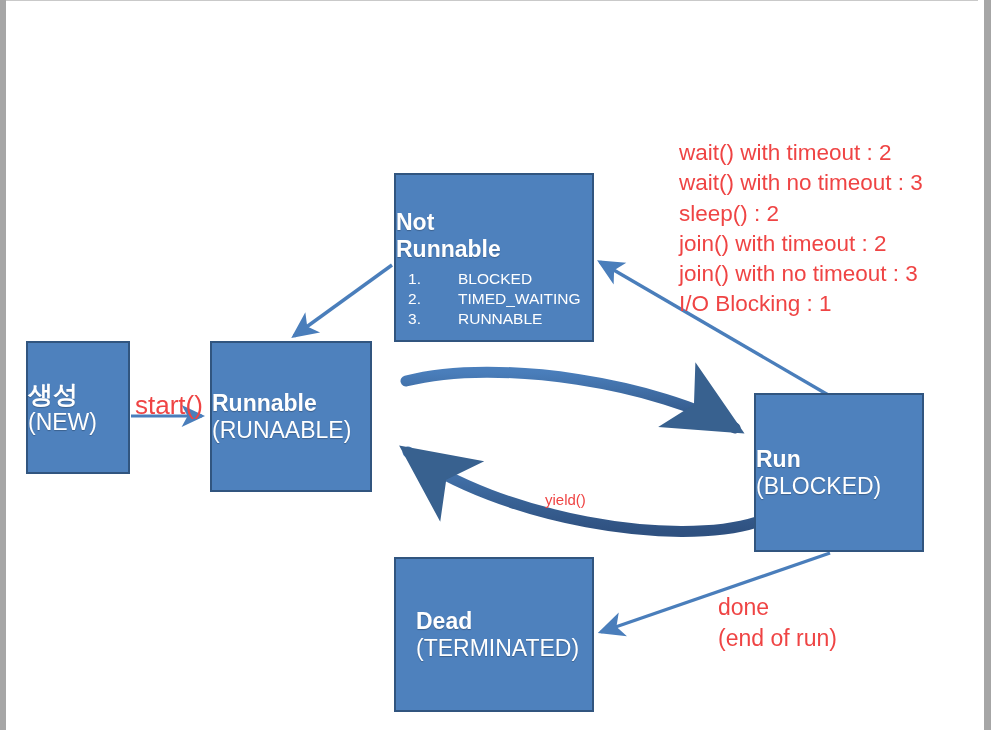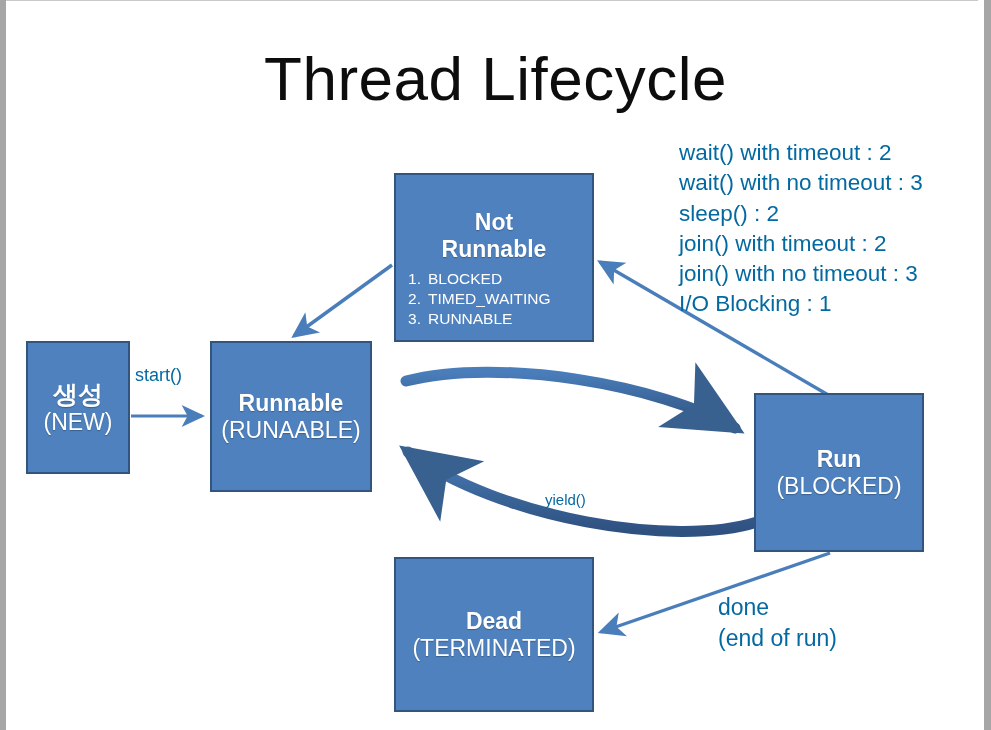--- a/index.html
+++ b/index.html
@@ -33,85 +33,84 @@
   }
 
   
   .box{
     position:absolute;
     background:#4e81bd;
     border:2px solid #31557f;
     box-sizing:border-box;
     display:flex;
     flex-direction:column;
-    align-items:center;
+    align-items:flex-start;
     justify-content:center;
     color:#ffffff;
     text-shadow:0 1px 1px rgba(0,0,0,.25);
   }
   .box .b-title{font-weight:bold;font-size:23px;line-height:1.16;text-align:center;}
   .box .b-sub{font-weight:400;font-size:23px;line-height:1.16;text-align:center;}
 
   #box-new{left:26px;top:341px;width:104px;height:133px;}
   #box-new .b-title{font-size:25px;}
   #box-runnable{left:210px;top:341px;width:162px;height:151px;}
   #box-notrunnable{left:394px;top:173px;width:200px;height:169px;justify-content:flex-start;padding-top:34px;}
   #box-run{left:754px;top:393px;width:170px;height:159px;}
-  #box-dead{left:394px;top:557px;width:200px;height:155px;}
+  #box-dead{left:394px;top:557px;width:200px;height:155px;padding-left:20px;}
 
   .nr-list{
     margin:7px 0 0 0;
     padding:0;
     align-self:stretch;
     list-style:none;
     counter-reset:nr;
     font-size:15.5px;
     line-height:1.28;
     text-shadow:none;
   }
   .nr-list li{
     counter-increment:nr;
     position:relative;
-    padding-left:32px;
+    padding-left:62px;
     white-space:nowrap;
   }
   .nr-list li::before{
     content:counter(nr) ".";
     position:absolute;
     left:12px;
     top:0;
   }
 
   
   .lbl{
     position:absolute;
-    color:#0369a1;
+    color:#ef4444;
     font-size:22px;
     line-height:1.33;
     white-space:pre;
   }
   #lbl-notify{left:205px;top:208px;}
-  #lbl-start{left:135px;top:364px;font-size:18px;}
+  #lbl-start{left:135px;top:388px;font-size:26px;}
   #lbl-runjvm{left:426px;top:376px;font-size:23px;}
   #lbl-yield{left:545px;top:490px;font-size:15px;}
   #lbl-done{left:718px;top:592px;font-size:23px;}
   #lbl-states{left:679px;top:138px;font-size:22.5px;line-height:1.345;}
 
   svg.overlay{position:absolute;left:0;top:0;width:991px;height:730px;pointer-events:none;}
 </style>
 </head>
 <body>
 
 <div id="slide">
 
   <div class="frame-bar frame-left"></div>
   <div class="frame-bar frame-right"></div>
   <div class="frame-bottom"></div>
 
-  <div class="title">Thread Lifecycle</div>
 
   <svg class="overlay" viewBox="0 0 991 730">
     <defs>
       <marker id="ah" markerWidth="9" markerHeight="9" refX="7.4" refY="4.5" orient="auto" markerUnits="strokeWidth">
         <path d="M0.6,0.8 L8.4,4.5 L0.6,8.2 L2.6,4.5 Z" fill="#4a7ebb"></path>
       </marker>
       <marker id="ah2" markerWidth="8" markerHeight="8" refX="6.6" refY="4" orient="auto" markerUnits="strokeWidth">
         <path d="M0.5,0.6 L7.6,4 L0.5,7.4 L2.3,4 Z" fill="#38618f"></path>
       </marker>
       <linearGradient id="thickgrad" x1="0" y1="0" x2="0" y2="1">

